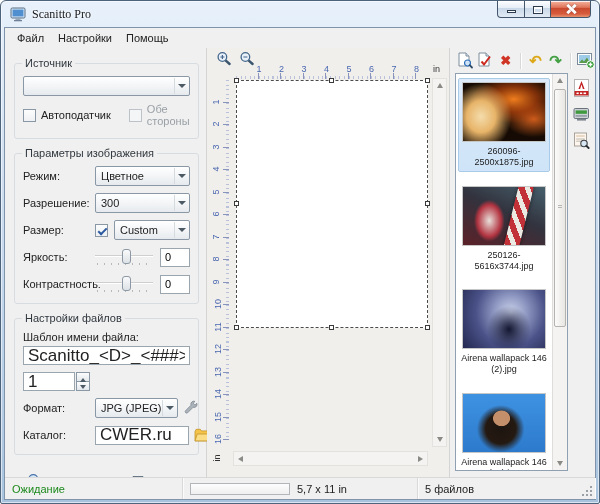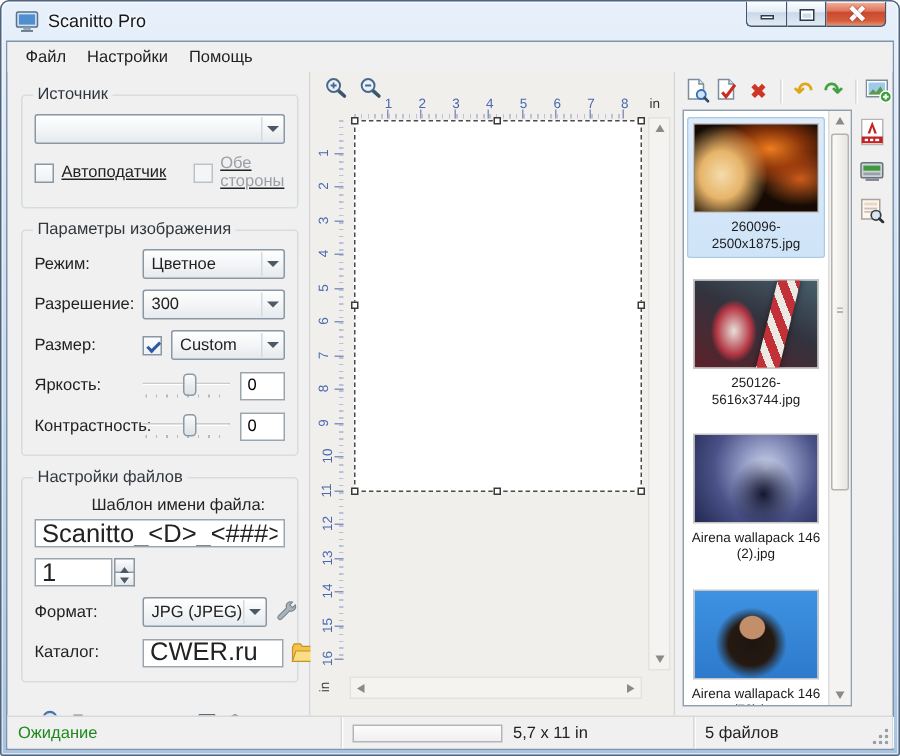--- a/index.html
+++ b/index.html
@@ -4,21 +4,21 @@
 <style>
   * { margin:0; padding:0; box-sizing:border-box; }
   html,body { width:600px; height:504px; font-family:"Liberation Sans", sans-serif; font-size:11px; color:#222; }
   body { background:#fff; }
 
   
   .window { position:relative; width:600px; height:504px;
     background:linear-gradient(180deg,#e8f1fb 0%,#d3e2f3 30%,#bcd2e9 70%,#a9c3de 100%);
     border:1px solid #4e637c; border-radius:6px 6px 2px 2px; overflow:hidden;
     box-shadow:inset 0 0 0 1px rgba(255,255,255,.55); }
-  .titlebar { position:absolute; top:0; left:0; right:0; height:26px; display:flex; align-items:center; padding-left:9px; }
+  .titlebar { position:absolute; top:0; left:0; right:0; height:26px; display:flex; align-items:center; padding-left:9px;font-family:Liberation Serif, serif; }
   .title-icon { width:16px; height:15px; margin-right:6px; display:inline-block; }
   .title-text { font-size:12px; color:#15181c; text-shadow:0 0 3px #fff,0 0 3px #fff; }
   .caption-buttons { position:absolute; top:0; right:8px; display:flex; }
   .cap-btn { height:17px; border:1px solid #44566b; border-top:none; position:relative;
     background:linear-gradient(#fdfeff,#e4edf6 45%,#c9d8e8 46%,#e2ebf4);
     box-shadow:inset 0 1px 0 rgba(255,255,255,.8); }
   .cap-btn.min { width:28px; border-radius:0 0 0 4px; }
   .cap-btn.max { width:26px; border-left:none; }
   .cap-btn.close { width:40px; border-left:none; border-radius:0 0 4px 0;
     background:linear-gradient(#f4b5a0,#e0745a 40%,#c94a2f 45%,#d65b3c 80%,#e8936f); }
@@ -41,21 +41,21 @@
   .left-panel { width:202px; padding:6px 6px 0 8px; border-right:1px solid #d4d4d4; box-shadow:1px 0 0 #fbfbfb; }
   .canvas-area { flex:1; position:relative; background:#f0efec; }
   .right-panel { width:146px; border-left:1px solid #d4d4d4; display:flex; flex-direction:column; }
 
   
   .group { position:relative; border:1px solid #d7dce1; border-radius:3px; margin:9px 1px 0 1px; padding:12px 8px 9px 8px; }
   .group-label { position:absolute; top:-7px; left:7px; background:#f0f0f0; padding:0 3px; color:#30373e; }
   .row { display:flex; align-items:center; margin-bottom:7px; }
   .row:last-child { margin-bottom:0; }
   .row-label { width:72px; flex:none; color:#222; }
-  .stack-label { display:block; margin-bottom:3px;margin-left:38px; }
+  .stack-label { display:block; margin-bottom:3px; }
 
   
   .combo { flex:1; height:20px; border:1px solid #8a98a6; border-radius:2px; display:flex; align-items:center;
     background:linear-gradient(#ffffff,#f2f4f6 55%,#e6eaee); padding-left:5px; position:relative; }
   .combo-value { flex:1; white-space:nowrap; overflow:hidden; }
   .combo-arrow { width:15px; height:16px; flex:none; display:flex; align-items:center; justify-content:center; border-left:1px solid #d4dade; }
   .combo-arrow::after { content:""; border:4px solid transparent; border-top:4px solid #4c5a66; margin-top:4px; }
   .textbox { height:19px; border:1px solid #9aa5ae; background:#fff; padding:0 4px; font-family:"Liberation Sans",sans-serif; font-size:17px; color:#222; width:100%; }
   .checkbox { width:13px; height:13px; border:1px solid #8a98a5; background:linear-gradient(#fcfcfc,#eef1f3); position:relative; flex:none; }
   .checkbox.checked::after { content:""; position:absolute; left:2px; top:3px; width:7px; height:3px;
@@ -149,21 +149,21 @@
       background:linear-gradient(90deg,#fbfbfa,#e8e6e2); border-radius:2px; }
   .ls-thumb::after { content:""; position:absolute; left:3px; right:3px; top:50%; height:5px; margin-top:-3px;
       background-image:repeating-linear-gradient(180deg,#b8b6b2 0 1px,transparent 1px 2.5px); }
   .side-strip { width:27px; display:flex; flex-direction:column; align-items:center; padding-top:5px; gap:6px; }
   .strip-btn { width:20px; height:20px; display:flex; align-items:center; justify-content:center; }
 
   
   .statusbar { position:absolute; left:0; right:0; bottom:0; height:22px; background:#f0f0f0;
     border-top:1px solid #d9d9d9; display:flex; align-items:center; }
   .sb-pane { height:100%; display:flex; align-items:center; padding:0 7px; border-right:1px solid #d9d9d9; box-shadow:1px 0 0 #fbfbfb; }
-  .sb-state { width:223px; color:#1e8a1e;text-align:center; }
+  .sb-state { width:178px; color:#1e8a1e;text-align:center; }
   .sb-mid { width:235px; gap:7px; }
   .progress { width:100px; height:12px; border:1px solid #b2b6ba; background:linear-gradient(#fdfdfd,#efefef); }
   .sb-files { flex:1; border-right:none; position:relative; }
   .resize-grip { position:absolute; right:2px; bottom:2px; width:12px; height:12px;
     background-image:
       radial-gradient(circle at 10px 2px, #9aa0a6 1px, transparent 1.4px),
       radial-gradient(circle at 10px 6px, #9aa0a6 1px, transparent 1.4px),
       radial-gradient(circle at 6px 6px,  #9aa0a6 1px, transparent 1.4px),
       radial-gradient(circle at 10px 10px,#9aa0a6 1px, transparent 1.4px),
       radial-gradient(circle at 6px 10px, #9aa0a6 1px, transparent 1.4px),
@@ -209,21 +209,21 @@
       <div class="left-panel">
 
         <div class="group">
           <span class="group-label">Источник</span>
           <div class="row">
             <div class="combo">
               <span class="combo-value"></span>
               <span class="combo-arrow"></span>
             </div>
           </div>
-          <div class="row" style="margin-bottom:2px;text-decoration:underline;">
+          <div class="row" style="margin-bottom:2px;">
             <span class="checkbox"></span>
             <span class="cb-label">Автоподатчик</span>
             <span class="checkbox disabled" style="margin-left:18px;"></span>
             <span class="cb-label disabled">Обе стороны</span>
           </div>
         </div>
 
         <div class="group" style="margin-top:14px;">
           <span class="group-label">Параметры изображения</span>
           <div class="row">

